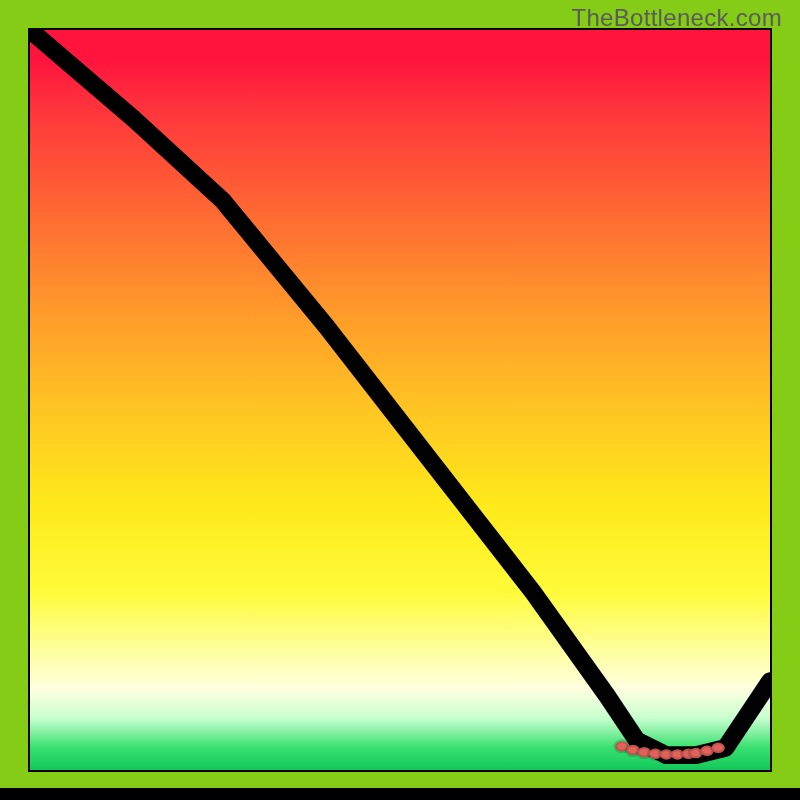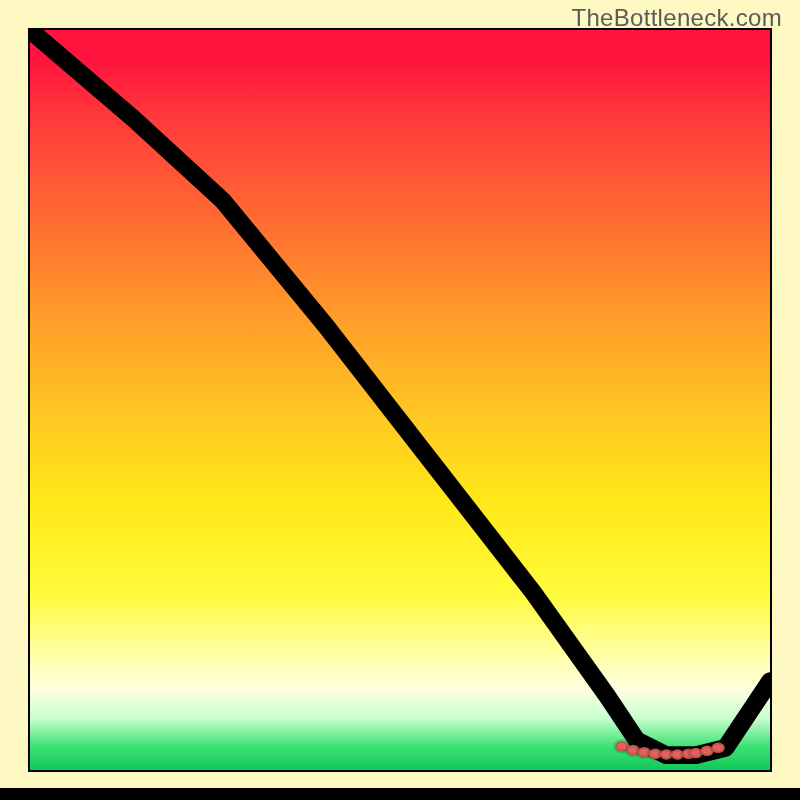--- a/index.html
+++ b/index.html
@@ -8,21 +8,21 @@
     width: 800px;
     height: 800px;
     background: #000;
     font-family: Arial, Helvetica, sans-serif;
     overflow: hidden;
   }
   .wrap {
     position: relative;
     width: 800px;
     height: 788px;
-    background: #fef9c3;
+    background: #84cc16;
   }
   .watermark {
     position: absolute;
     top: 4px;
     right: 18px;
     color: #5b5b5b;
     font-size: 24px;
     font-weight: 500;
     letter-spacing: 0.3px;
     z-index: 3;

